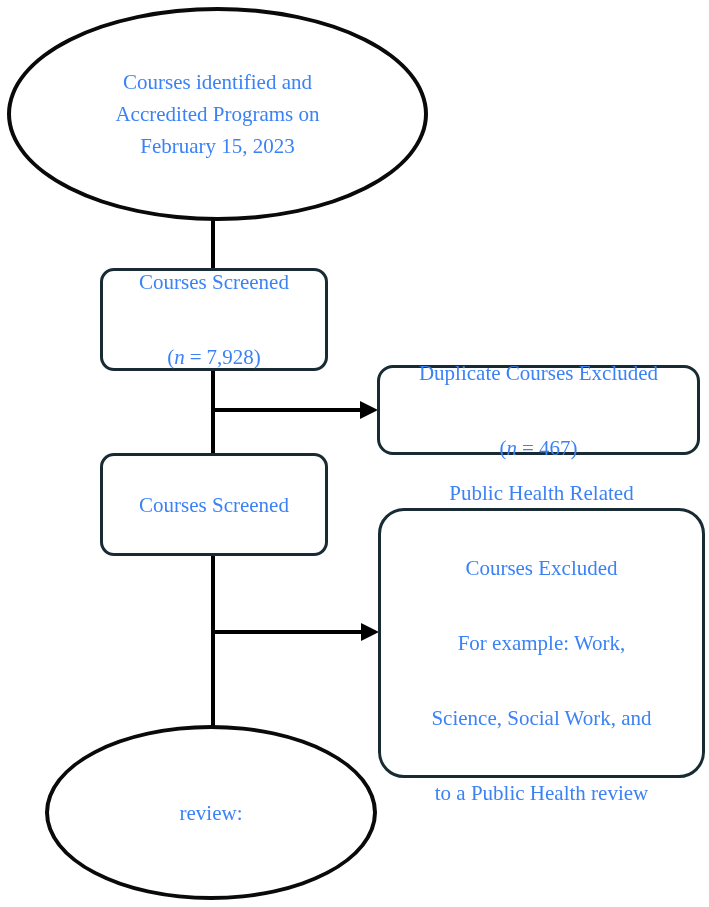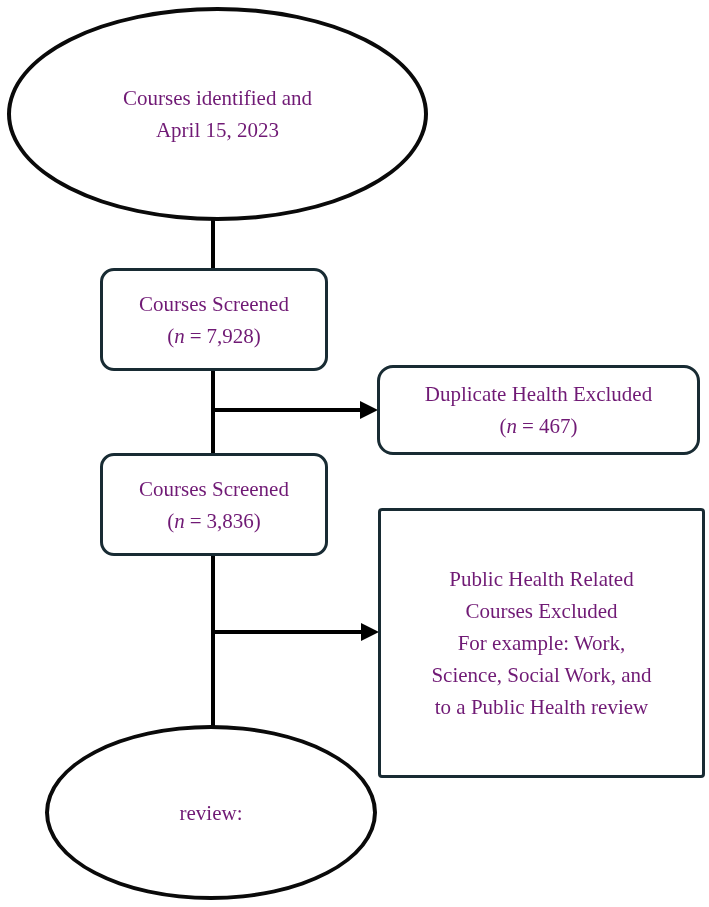--- a/index.html
+++ b/index.html
@@ -3,21 +3,21 @@
 <meta charset="utf-8">
 <style>
   * { box-sizing: border-box; margin: 0; padding: 0; }
   html, body { background: #ffffff; }
   .canvas {
     position: relative;
     width: 709px;
     height: 907px;
     background: #ffffff;
     font-family: "Liberation Serif", "DejaVu Serif", serif;
-    color: #701a75;
+    color: #3b82f6;
     overflow: hidden;
   }
   .connectors {
     position: absolute;
     left: 0; top: 0;
     width: 709px; height: 907px;
     z-index: 1;
   }
   .node {
     position: absolute;
@@ -30,26 +30,27 @@
     background: #ffffff;
     font-size: 21px;
     line-height: 32px;
   }
   .ellipse {
     border: 4px solid #0a0a0a;
     border-radius: 50%;
   }
   .rbox {
     border: 3px solid #182b33;
+    gap: 43px;
   }
   #node-identified       { left: 7px;   top: 7px;   width: 421px; height: 214px; }
   #node-screened-1       { left: 100px; top: 268px; width: 228px; height: 103px; border-radius: 14px; }
   #node-duplicates       { left: 377px; top: 365px; width: 323px; height: 90px;  border-radius: 16px; }
   #node-screened-2       { left: 100px; top: 453px; width: 228px; height: 103px; border-radius: 14px; }
-  #node-ph-excluded      { left: 378px; top: 508px; width: 327px; height: 270px; border-radius: 4px; }
+  #node-ph-excluded      { left: 378px; top: 508px; width: 327px; height: 270px; border-radius: 26px; }
   #node-included         { left: 45px;  top: 725px; width: 332px; height: 175px; }
   .count-line i { font-style: italic; }
   .count-line .eq { margin: 0 5px; }
   .line { white-space: nowrap; }
 </style>
 </head>
 <body>
 
 <div class="canvas">
 
@@ -63,36 +64,36 @@
 
     <line x1="213" y1="410" x2="362" y2="410" stroke="#000000" stroke-width="4"></line>
     <polygon points="360,401 378,410 360,419" fill="#000000"></polygon>
 
     <line x1="213" y1="632" x2="363" y2="632" stroke="#000000" stroke-width="4"></line>
     <polygon points="361,623 379,632 361,641" fill="#000000"></polygon>
   </svg>
 
   <div class="node ellipse" id="node-identified">
     <div class="line">Courses identified and</div>
-    <div class="line">April 15, 2023</div>
+    <div class="line">Accredited Programs on</div>
+    <div class="line">February 15, 2023</div>
   </div>
 
   <div class="node rbox" id="node-screened-1">
     <div class="line">Courses Screened</div>
     <div class="line count-line"><span>(</span><i>n</i><span class="eq">=</span><span>7,928</span><span>)</span></div>
   </div>
 
   <div class="node rbox" id="node-duplicates">
-    <div class="line">Duplicate Health Excluded</div>
+    <div class="line">Duplicate Courses Excluded</div>
     <div class="line count-line"><span>(</span><i>n</i><span class="eq">=</span><span>467</span><span>)</span></div>
   </div>
 
   <div class="node rbox" id="node-screened-2">
     <div class="line">Courses Screened</div>
-    <div class="line count-line"><span>(</span><i>n</i><span class="eq">=</span><span>3,836</span><span>)</span></div>
   </div>
 
   <div class="node rbox" id="node-ph-excluded">
     <div class="line">Public Health Related</div>
     <div class="line">Courses Excluded</div>
     <div class="line">For example: Work,</div>
     <div class="line">Science, Social Work, and</div>
     <div class="line">to a Public Health review</div>
   </div>
 

